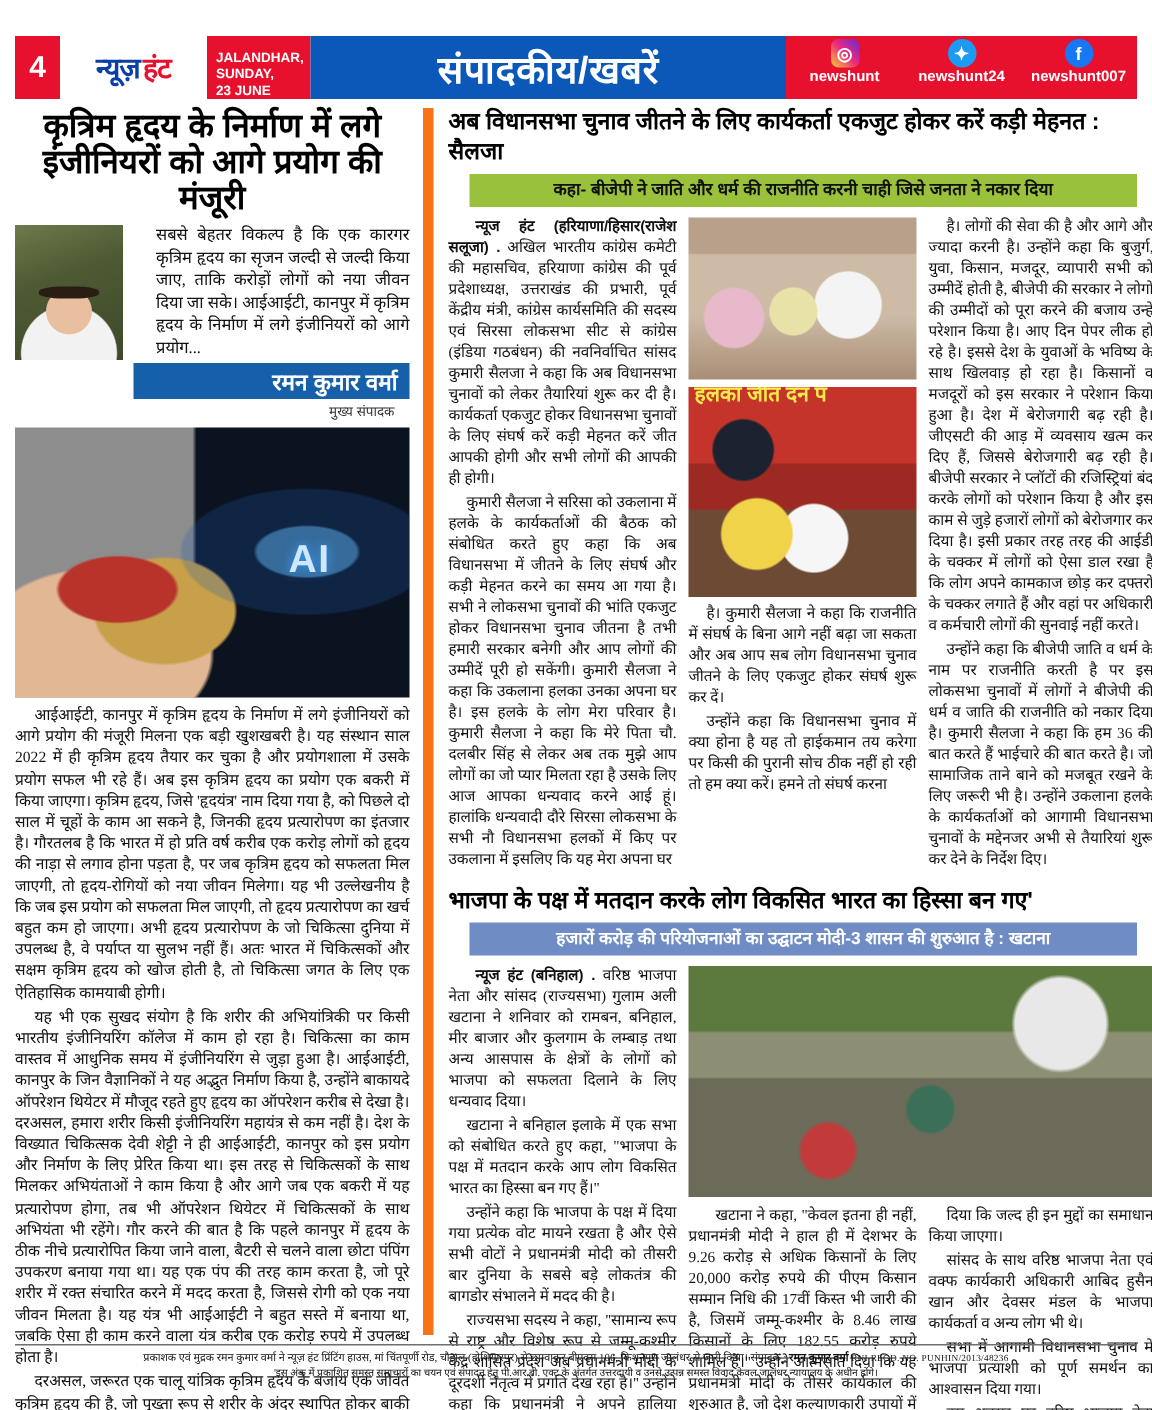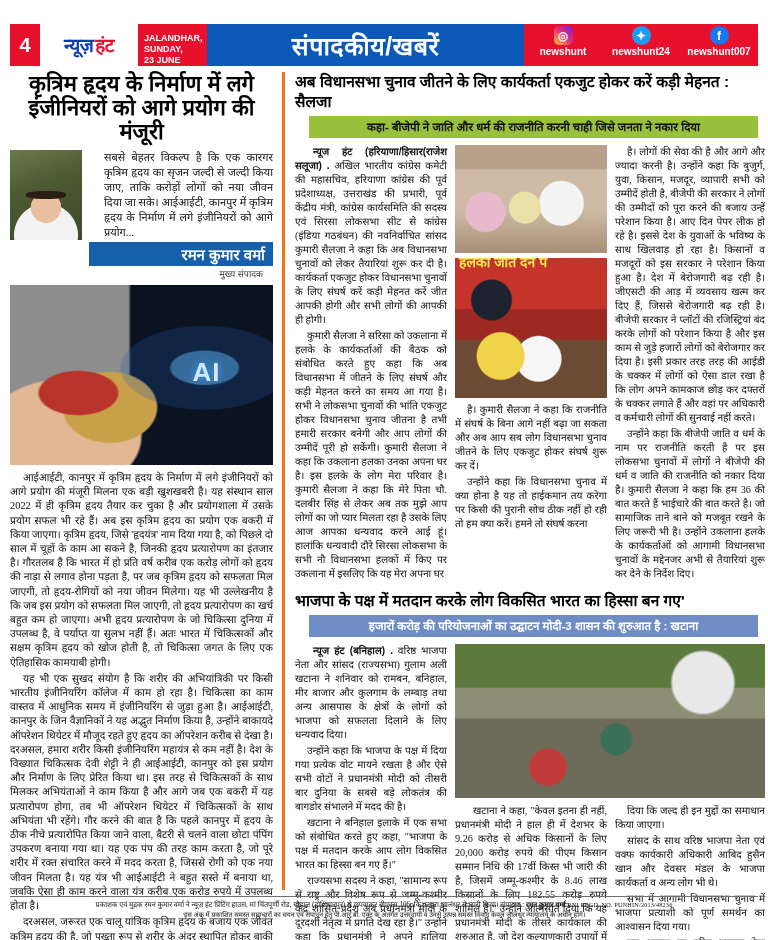--- a/index.html
+++ b/index.html
@@ -136,21 +136,21 @@
     height: 818px;
     display: flex;
   }
   .col-left {
     width: 272px;
     padding-right: 9px;
     box-sizing: border-box;
   }
   .col-right {
     width: 476px;
-    border-left: 3px solid #f97316;
+    border-left: 7px solid #f97316;
     padding-left: 10px;
     box-sizing: border-box;
   }
 
   
   .ed-title {
     text-align: center;
     font-family: "Liberation Sans", sans-serif;
     font-weight: bold;
     font-size: 22px;
@@ -431,22 +431,22 @@
         </div>
       </div>
 
       <div style="margin-top:8px;">
         <h2 class="story-head">भाजपा के पक्ष में मतदान करके लोग विकसित भारत का हिस्सा बन गए'</h2>
         <div class="story-sub sub-blue">हजारों करोड़ की परियोजनाओं का उद्घाटन मोदी-3 शासन की शुरुआत है : खटाना</div>
 
         <div class="story-grid">
           <div class="sc w1">
             <p class="first"><span class="lead">न्यूज हंट (बनिहाल) .</span> <span>वरिष्ठ भाजपा नेता और सांसद (राज्यसभा) गुलाम अली खटाना ने शनिवार को रामबन, बनिहाल, मीर बाजार और कुलगाम के लम्बाड़ तथा अन्य आसपास के क्षेत्रों के लोगों को भाजपा को सफलता दिलाने के लिए धन्यवाद दिया।</span></p>
+            <p>खटाना ने बनिहाल इलाके में एक सभा को संबोधित करते हुए कहा, "भाजपा के पक्ष में मतदान करके आप लोग विकसित भारत का हिस्सा बन गए हैं।"</p>
             <p>उन्होंने कहा कि भाजपा के पक्ष में दिया गया प्रत्येक वोट मायने रखता है और ऐसे सभी वोटों ने प्रधानमंत्री मोदी को तीसरी बार दुनिया के सबसे बड़े लोकतंत्र की बागडोर संभालने में मदद की है।</p>
-            <p>खटाना ने बनिहाल इलाके में एक सभा को संबोधित करते हुए कहा, "भाजपा के पक्ष में मतदान करके आप लोग विकसित भारत का हिस्सा बन गए हैं।"</p>
             <p>राज्यसभा सदस्य ने कहा, ''सामान्य रूप से राष्ट्र और विशेष रूप से जम्मू-कश्मीर केंद्र शासित प्रदेश अब प्रधानमंत्री मोदी के दूरदर्शी नेतृत्व में प्रगति देख रहा है।'' उन्होंने कहा कि प्रधानमंत्री ने अपने हालिया कश्मीर दौरे के दौरान श्रीनगर में 1500 करोड़ रुपये की लागत वाली 84 प्रमुख परियोजनाओं को राष्ट्र को समर्पित किया और 1600 करोड़ रुपये की लागत से कृषि और संबद्ध क्षेत्रों में व्यापक सुधार (जेकेसीआईपी) परियोजना का शुभारंभ किया तथा युवाओं को 2000 से अधिक सरकारी नौकरी के नियुक्ति पत्र सौंपे।</p>
           </div>
           <div class="w2" style="position:relative;">
             <div class="ph ph-meet" style="width:310px; position:absolute; left:0; top:0;"></div>
             <div style="height:160px;"></div>
             <div class="sc">
               <p class="first">खटाना ने कहा, "केवल इतना ही नहीं, प्रधानमंत्री मोदी ने हाल ही में देशभर के 9.26 करोड़ से अधिक किसानों के लिए 20,000 करोड़ रुपये की पीएम किसान सम्मान निधि की 17वीं किस्त भी जारी की है, जिसमें जम्मू-कश्मीर के 8.46 लाख किसानों के लिए 182.55 करोड़ रुपये शामिल हैं।" उन्होंने आत्मसात दिया कि यह प्रधानमंत्री मोदी के तीसरे कार्यकाल की शुरुआत है, जो देश कल्याणकारी उपायों में भरा रहेगा।</p>
 
             </div>
           </div>

